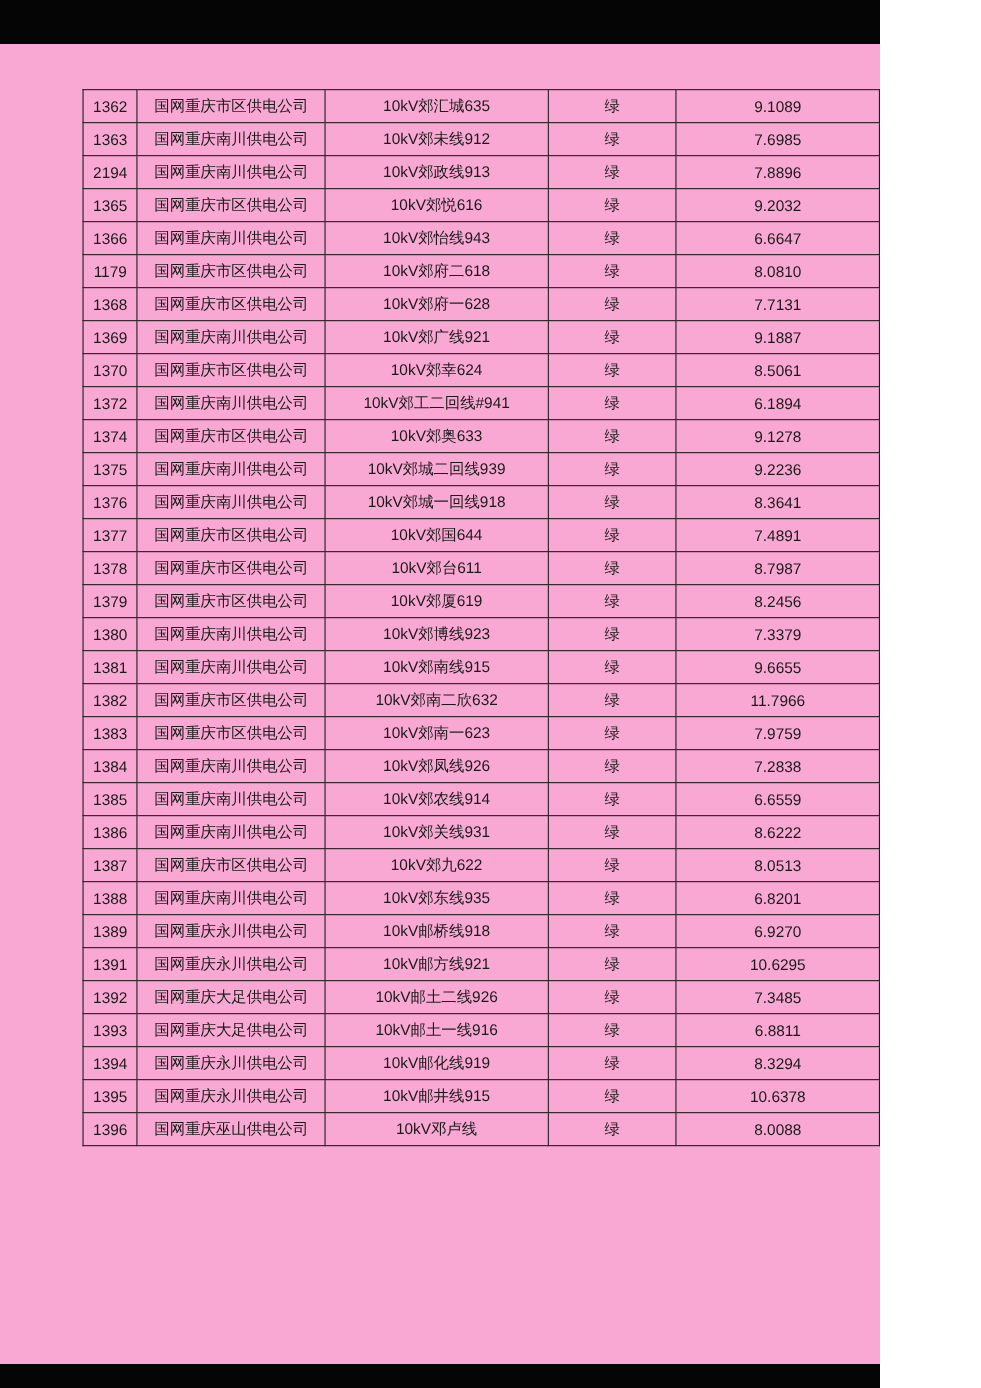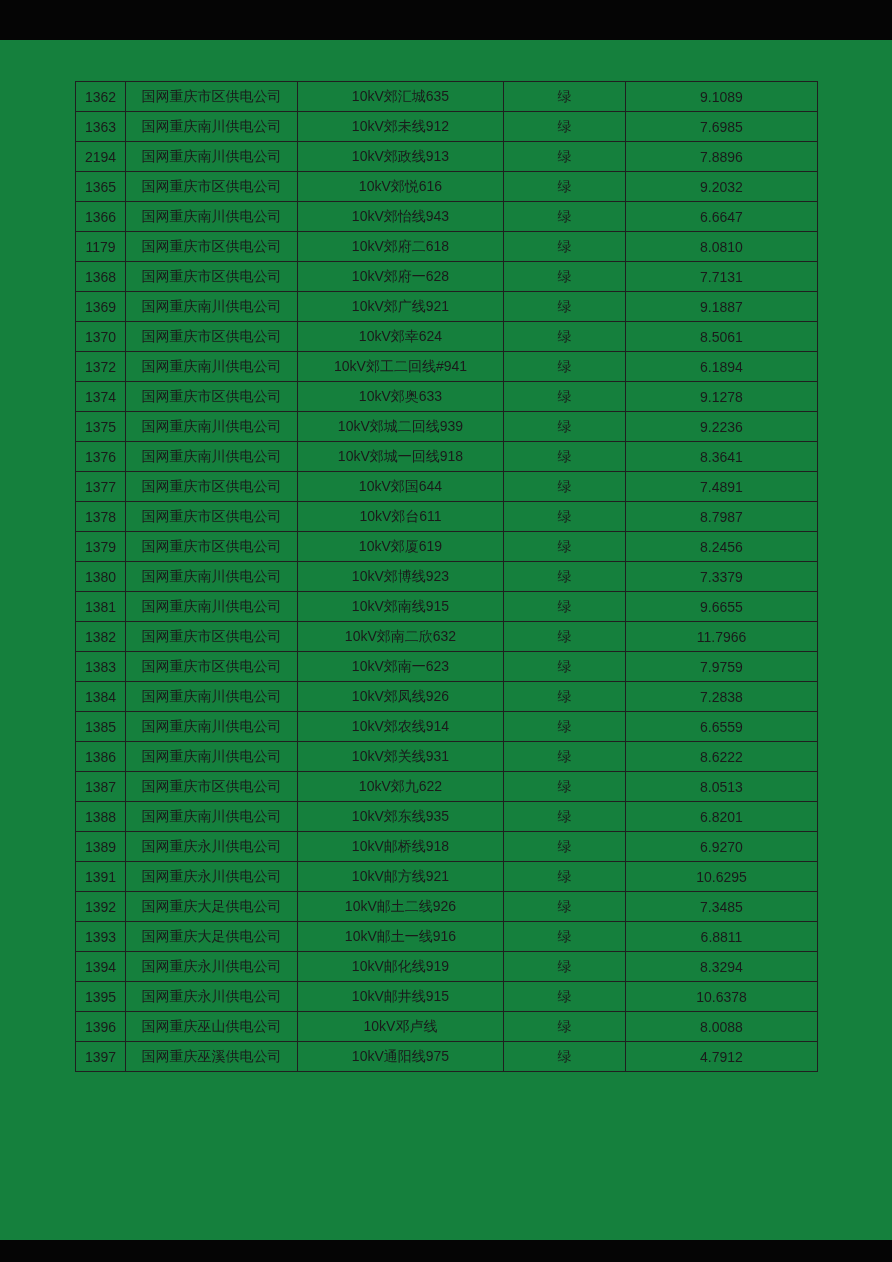--- a/index.html
+++ b/index.html
@@ -3,23 +3,23 @@
 <meta charset="utf-8">
 <style>
   html, body {
     margin: 0;
     padding: 0;
     background: #ffffff;
     font-family: "Liberation Sans", "DejaVu Sans", sans-serif;
   }
   .page {
     position: relative;
-    width: 892px;
+    width: 800px;
     height: 1262px;
-    background: #15803d;
+    background: #f9a8d4;
     overflow: hidden;
   }
   .letterbox {
     position: absolute;
     left: 0;
     right: 0;
     background: #050505;
   }
   .letterbox.top { top: 0; height: 40px; }
   .letterbox.bottom { bottom: 0; height: 22px; }
@@ -280,24 +280,17 @@
           <td style="color: rgb(26, 26, 26);">绿</td>
           <td>10.6378</td>
         </tr>
         <tr>
           <td>1396</td>
           <td>国网重庆巫山供电公司</td>
           <td>10kV邓卢线</td>
           <td style="color: rgb(26, 26, 26);">绿</td>
           <td>8.0088</td>
         </tr>
-        <tr>
-          <td>1397</td>
-          <td>国网重庆巫溪供电公司</td>
-          <td>10kV通阳线975</td>
-          <td style="color: rgb(26, 26, 26);">绿</td>
-          <td>4.7912</td>
-        </tr>
       </tbody>
   </table>
 
   <div class="letterbox bottom"></div>
 </div>
 
 </body></html>

